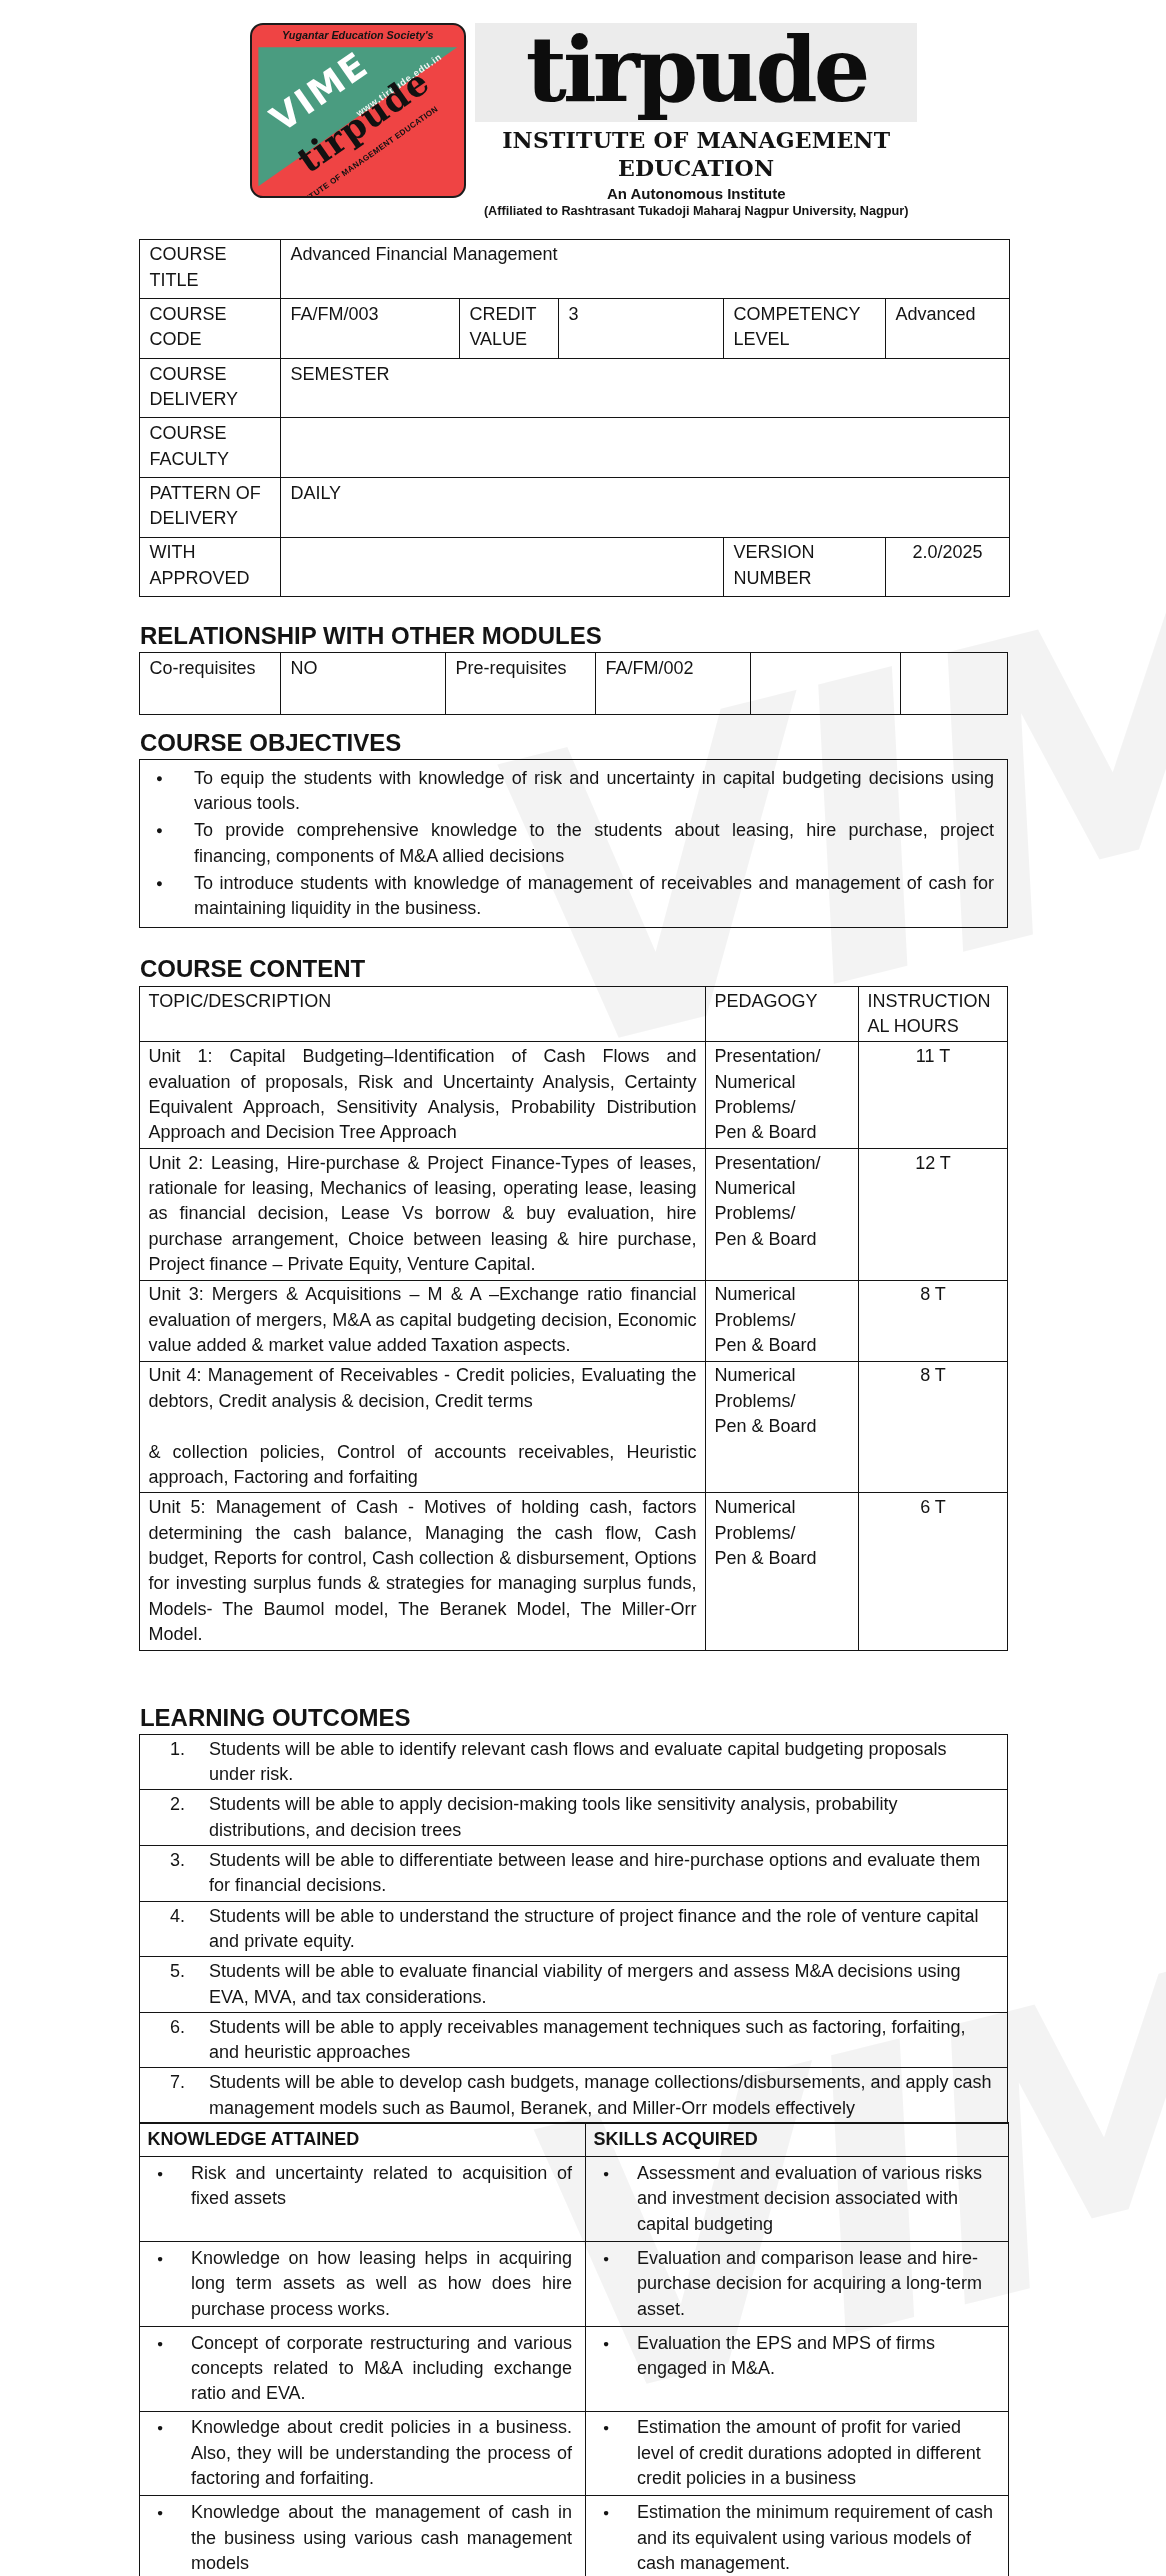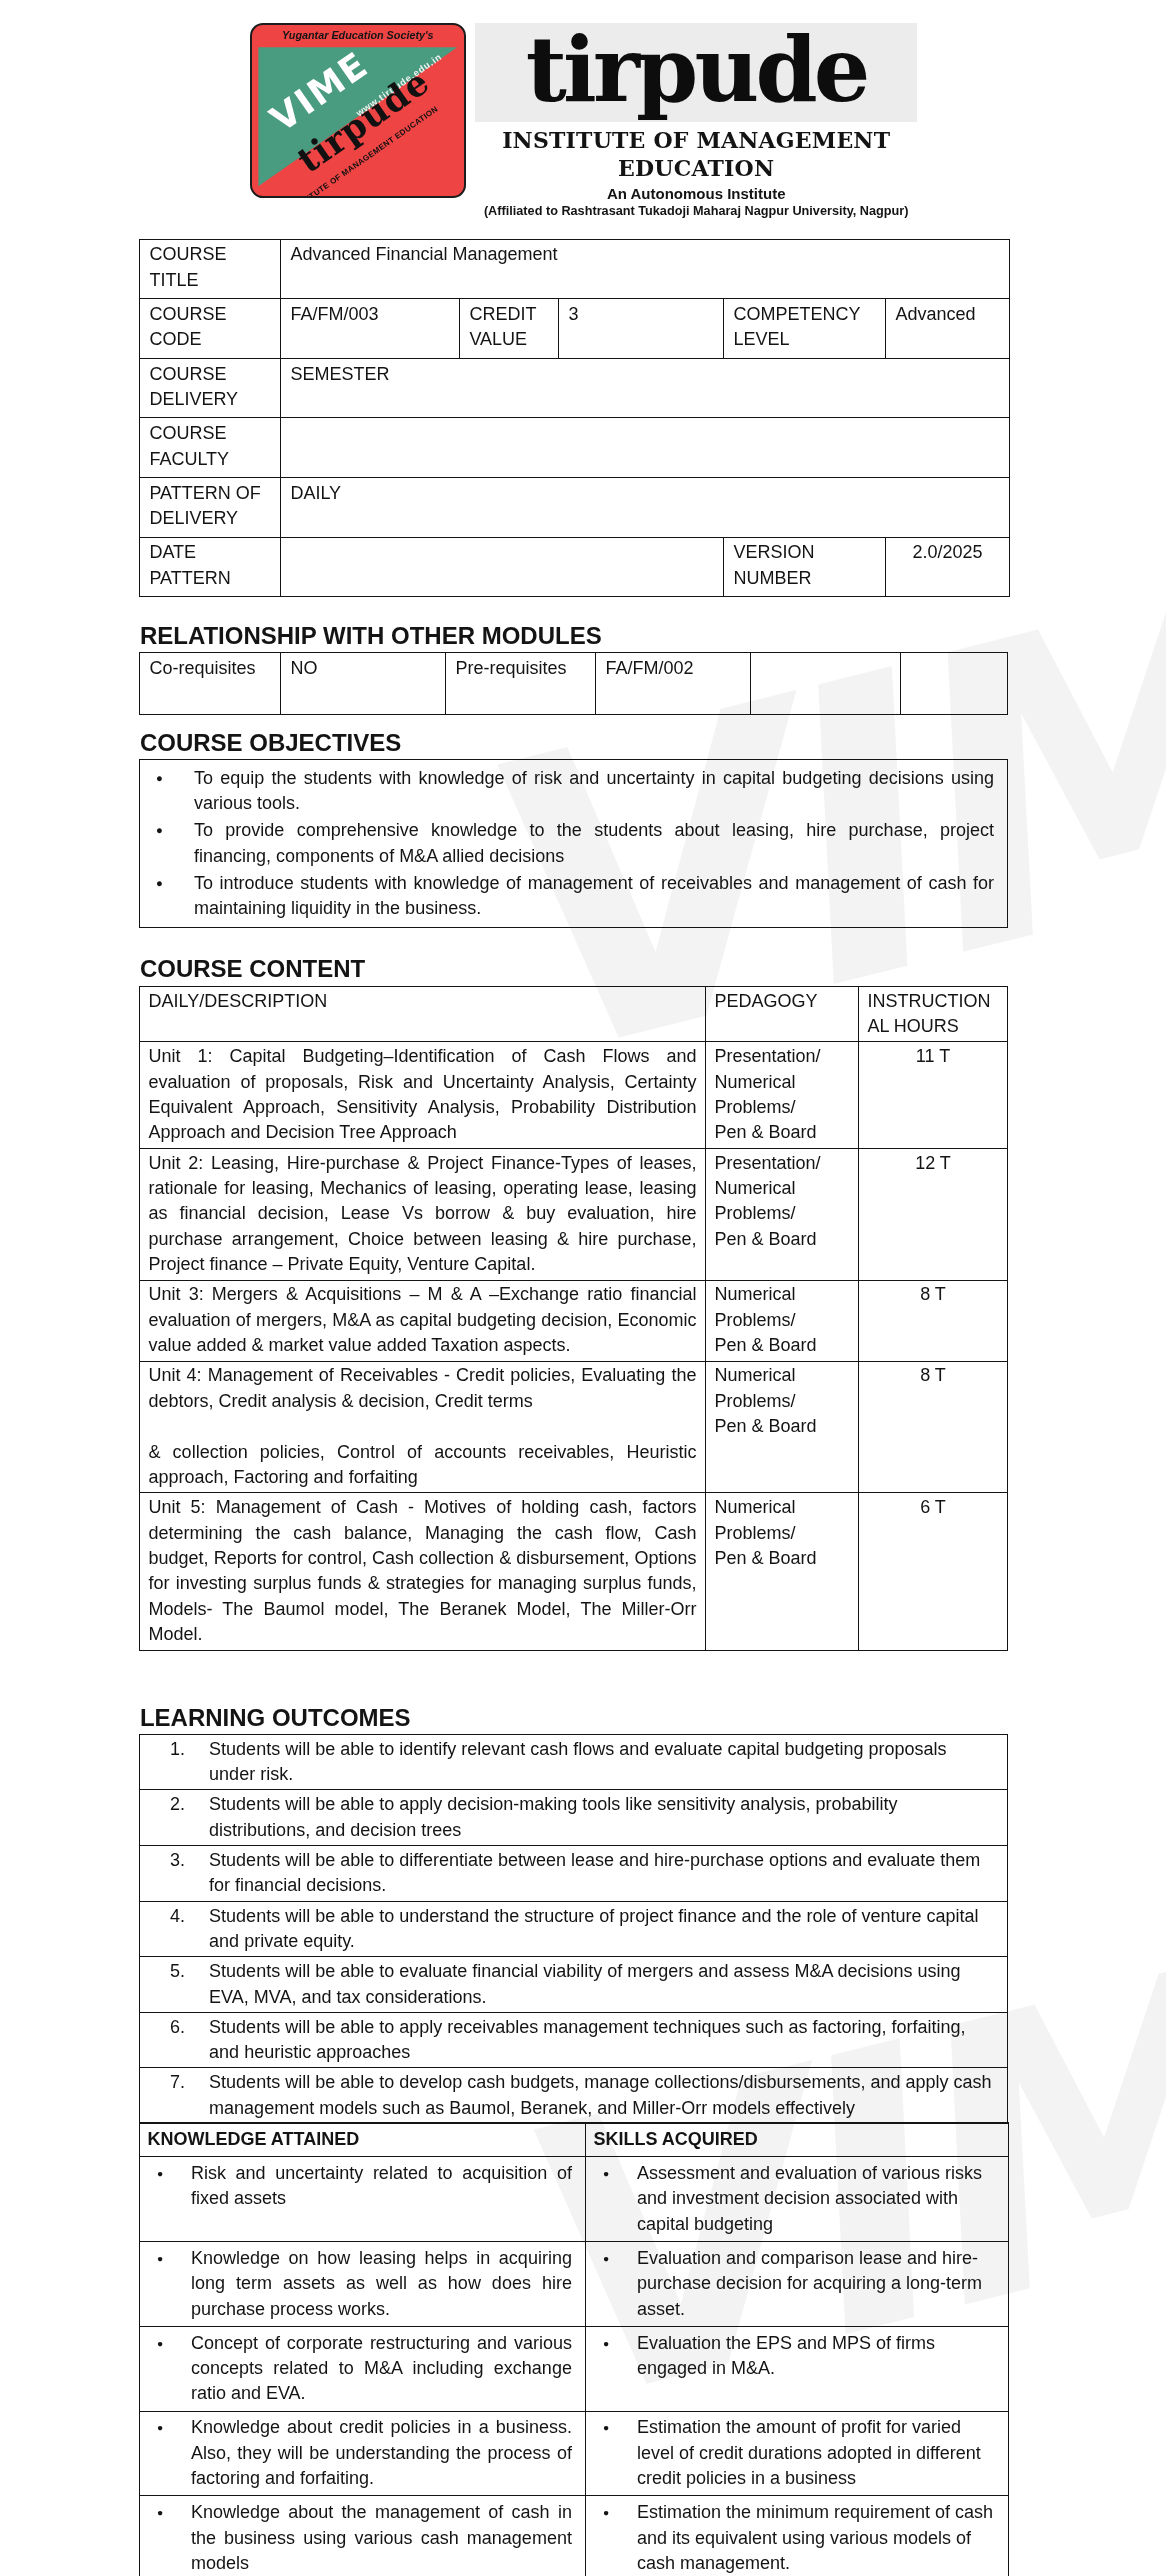--- a/index.html
+++ b/index.html
@@ -148,21 +148,21 @@
       </tr>
       <tr>
         <td class="b">COURSE FACULTY</td>
         <td colspan="5"></td>
       </tr>
       <tr>
         <td class="b">PATTERN OF DELIVERY</td>
         <td colspan="5">DAILY</td>
       </tr>
       <tr>
-        <td class="b">DATE PATTERN</td>
+        <td class="b">WITH APPROVED</td>
         <td colspan="3"></td>
         <td class="b">VERSION NUMBER</td>
         <td style="text-align:center">2.0/2025</td>
       </tr>
     </tbody>
       </table>
 
     <h2 class="h-rel">RELATIONSHIP WITH OTHER MODULES</h2>
     <table class="t-rel">
       <colgroup>
@@ -205,21 +205,21 @@
 
     <h2 class="h-cc">COURSE CONTENT</h2>
     <table class="t-cc">
       <colgroup>
           <col style="width:566px">
           <col style="width:153px">
           <col style="width:149px">
         </colgroup>
       <tbody>
           <tr>
-        <td class="b">DAILY/DESCRIPTION</td>
+        <td class="b">TOPIC/DESCRIPTION</td>
         <td class="b">PEDAGOGY</td>
         <td class="b">INSTRUCTIONAL HOURS</td>
       </tr>
       <tr>
         <td class="cell-topic"><span class="b">Unit 1:</span> <span class="topic-val">Capital Budgeting–Identification of Cash Flows and evaluation of proposals, Risk and Uncertainty Analysis, Certainty Equivalent Approach, Sensitivity Analysis, Probability Distribution Approach and Decision Tree Approach</span></td>
         <td class="cell-ped">Presentation/
 Numerical
 Problems/
 Pen &amp; Board</td>
         <td class="cell-hours">11 T</td>

